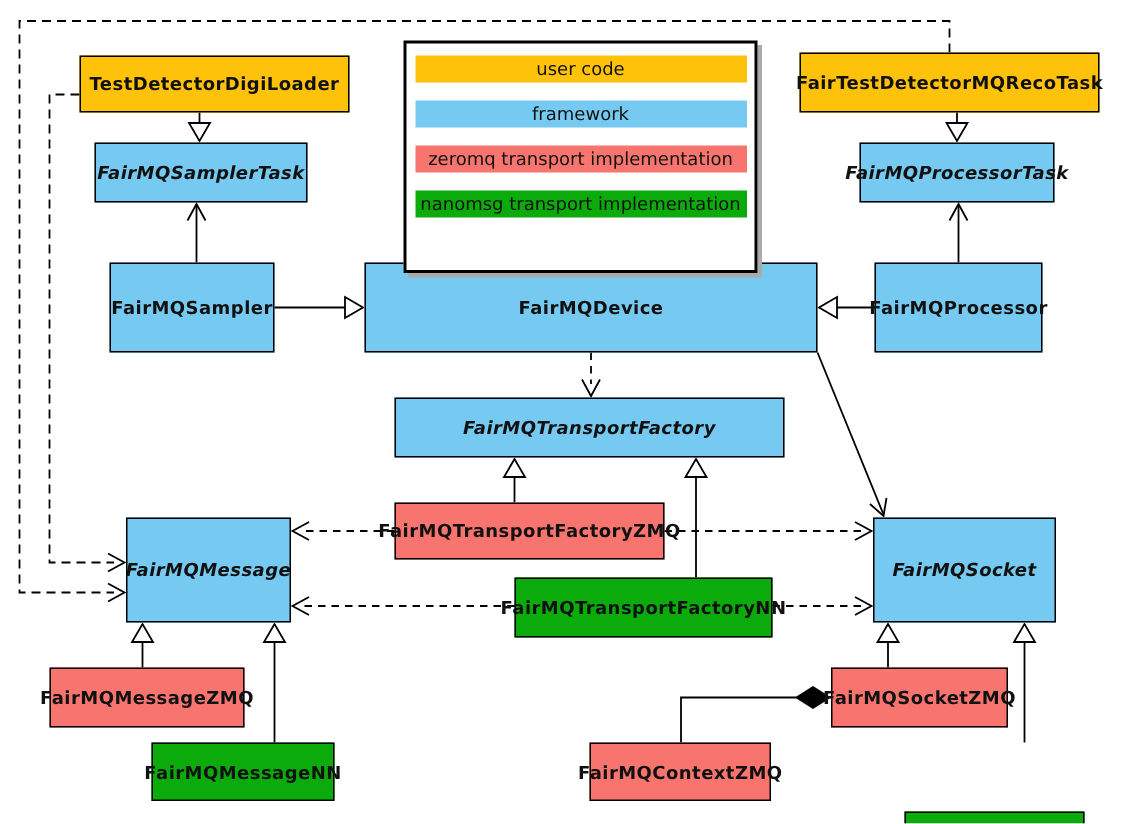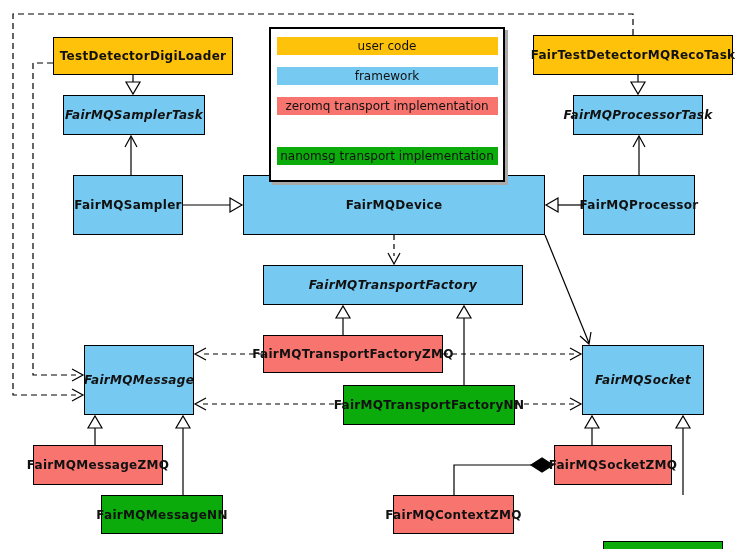--- a/index.html
+++ b/index.html
@@ -228,18 +228,18 @@
   <div class="legend">
     <div class="legend-swatch" style="background-color: rgb(255, 194, 10);">
       <span>user code</span>
     </div>
     <div class="legend-swatch" style="background-color: rgb(118, 201, 240);">
       <span>framework</span>
     </div>
     <div class="legend-swatch" style="background-color: rgb(248, 117, 111);">
       <span>zeromq transport implementation</span>
     </div>
-    <div class="legend-swatch" style="background-color: rgb(11, 171, 11); margin-top: 20px;">
+    <div class="legend-swatch" style="background-color: rgb(11, 171, 11);">
       <span>nanomsg transport implementation</span>
     </div>
   </div>
 
 </div>
 
 </body></html>

